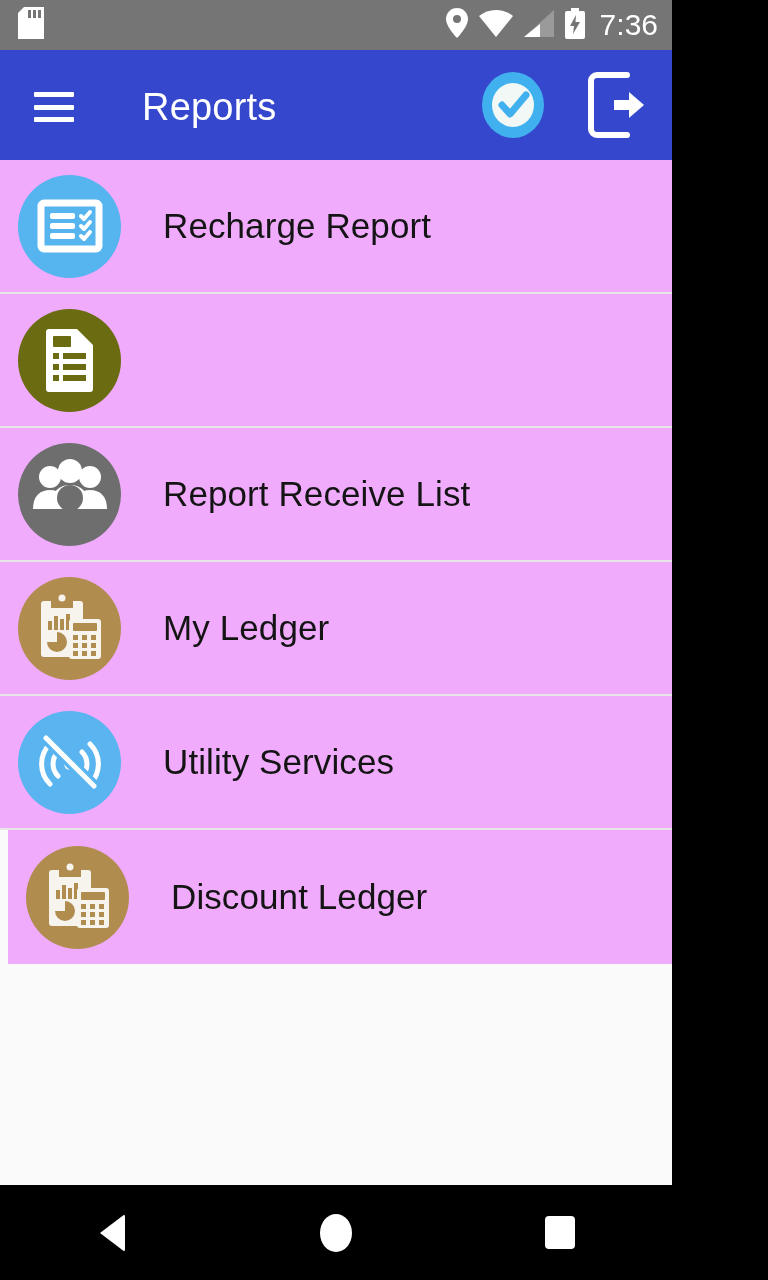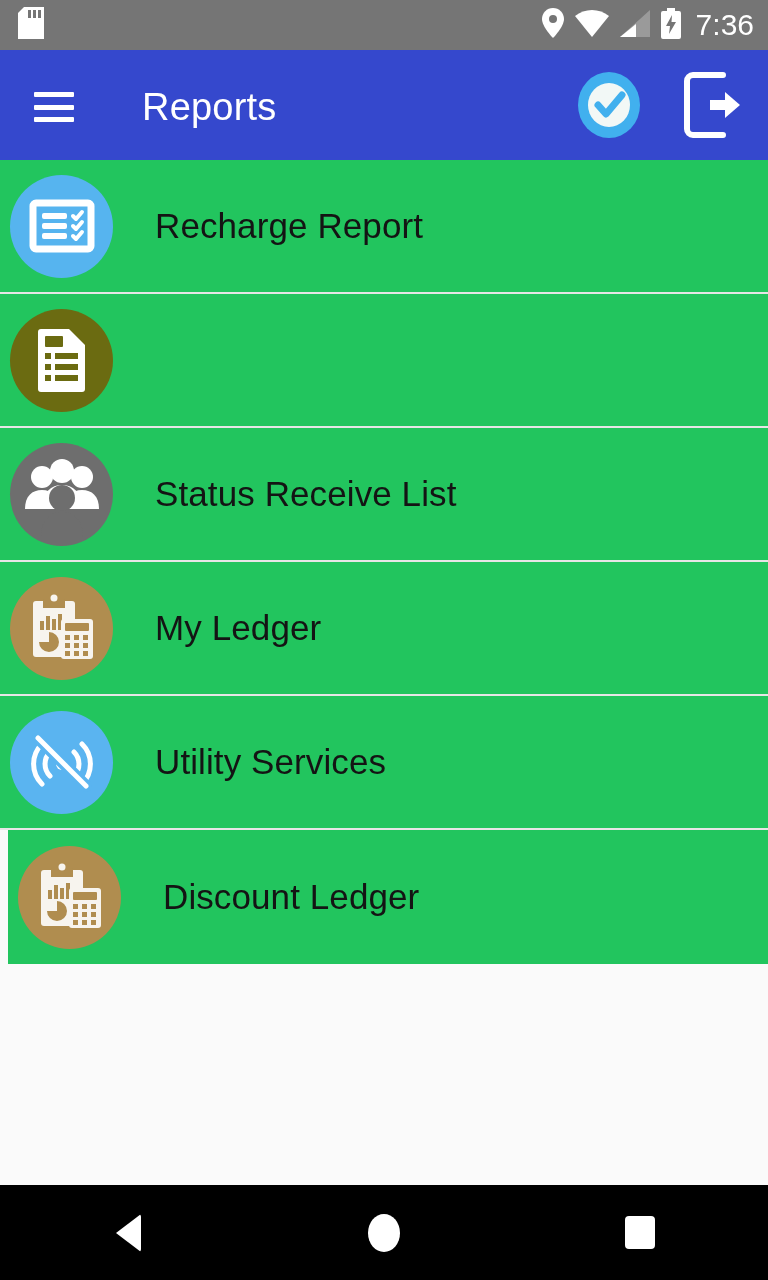--- a/index.html
+++ b/index.html
@@ -7,21 +7,21 @@
   html, body {
     width: 768px;
     height: 1280px;
     background: #000;
     font-family: "Liberation Sans", sans-serif;
     overflow: hidden;
   }
 
   .phone {
     position: relative;
-    width: 768px;
+    width: 672px;
     height: 1280px;
     background: #fafafa;
     display: flex;
     flex-direction: column;
   }
 
   
   .status-bar {
     height: 50px;
     background: #757575;
@@ -100,23 +100,23 @@
   
   .list {
     flex: 1 1 auto;
     background: #fafafa;
     overflow: hidden;
   }
   .list-item {
     height: 134px;
     display: flex;
     align-items: center;
-    padding-left: 10px;
+    padding-left: 18px;
     border-bottom: 2px solid #e6e6e6;
-    background: #22c55e;
+    background: #f0abfc;
     cursor: pointer;
   }
   .list-item:last-child { border-bottom: none; margin-left: 8px; }
 
   .item-icon {
     width: 103px;
     height: 103px;
     border-radius: 50%;
     flex: 0 0 103px;
     display: flex;
@@ -282,21 +282,21 @@
           <circle cx="23" cy="26" r="11" fill="#ffffff"></circle>
           <path d="M6 58 C6 45 13 39 23 39 C33 39 40 45 40 58 Z" fill="#ffffff"></path>
           <circle cx="63" cy="26" r="11" fill="#ffffff"></circle>
           <path d="M46 58 C46 45 53 39 63 39 C73 39 80 45 80 58 Z" fill="#ffffff"></path>
           <circle cx="43" cy="20" r="12" fill="#ffffff"></circle>
           <path d="M24 55 C24 41 32 34 43 34 C54 34 62 41 62 55 Z" fill="#ffffff"></path>
           <circle cx="43" cy="47" r="13" fill="#6e6e6e"></circle>
           <path d="M22 86 C22 69 31 61 43 61 C55 61 64 69 64 86 Z" fill="#6e6e6e"></path>
         </svg>
       </div>
-      <div class="item-label">Status Receive List</div>
+      <div class="item-label">Report Receive List</div>
     </div>
 
     <div class="list-item">
       <div class="item-icon" style="background:#b08d4f;">
         <svg width="74" height="74" viewBox="0 0 74 74">
           <rect x="8" y="10" width="42" height="56" rx="3" fill="#f7f4ee"></rect>
           <path d="M20 8 H38 A2 2 0 0 1 40 10 V17 H18 V10 A2 2 0 0 1 20 8 Z" fill="#b08d4f"></path>
           <circle cx="29" cy="7" r="3.5" fill="#f7f4ee"></circle>
           <rect x="15" y="30" width="4" height="9" fill="#b08d4f"></rect>
           <rect x="21" y="25" width="4" height="14" fill="#b08d4f"></rect>

